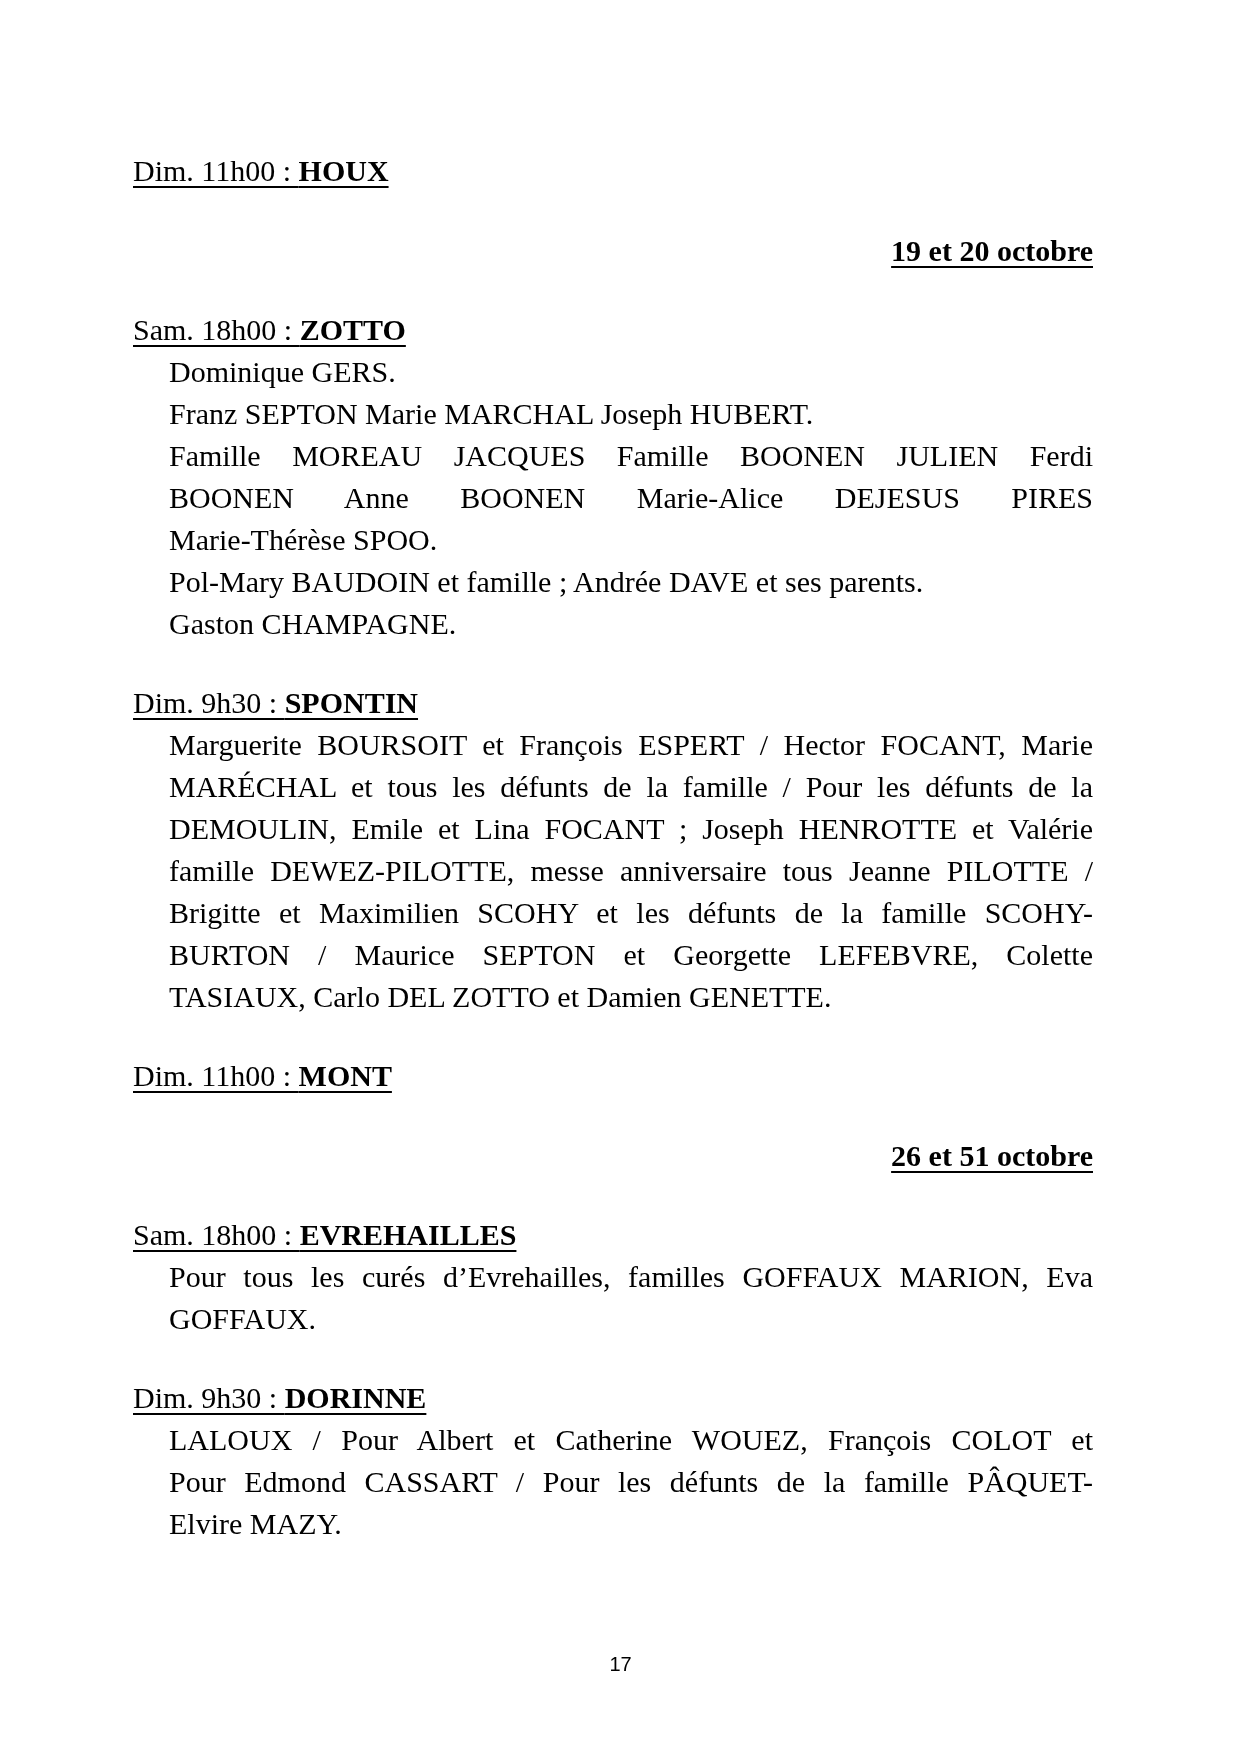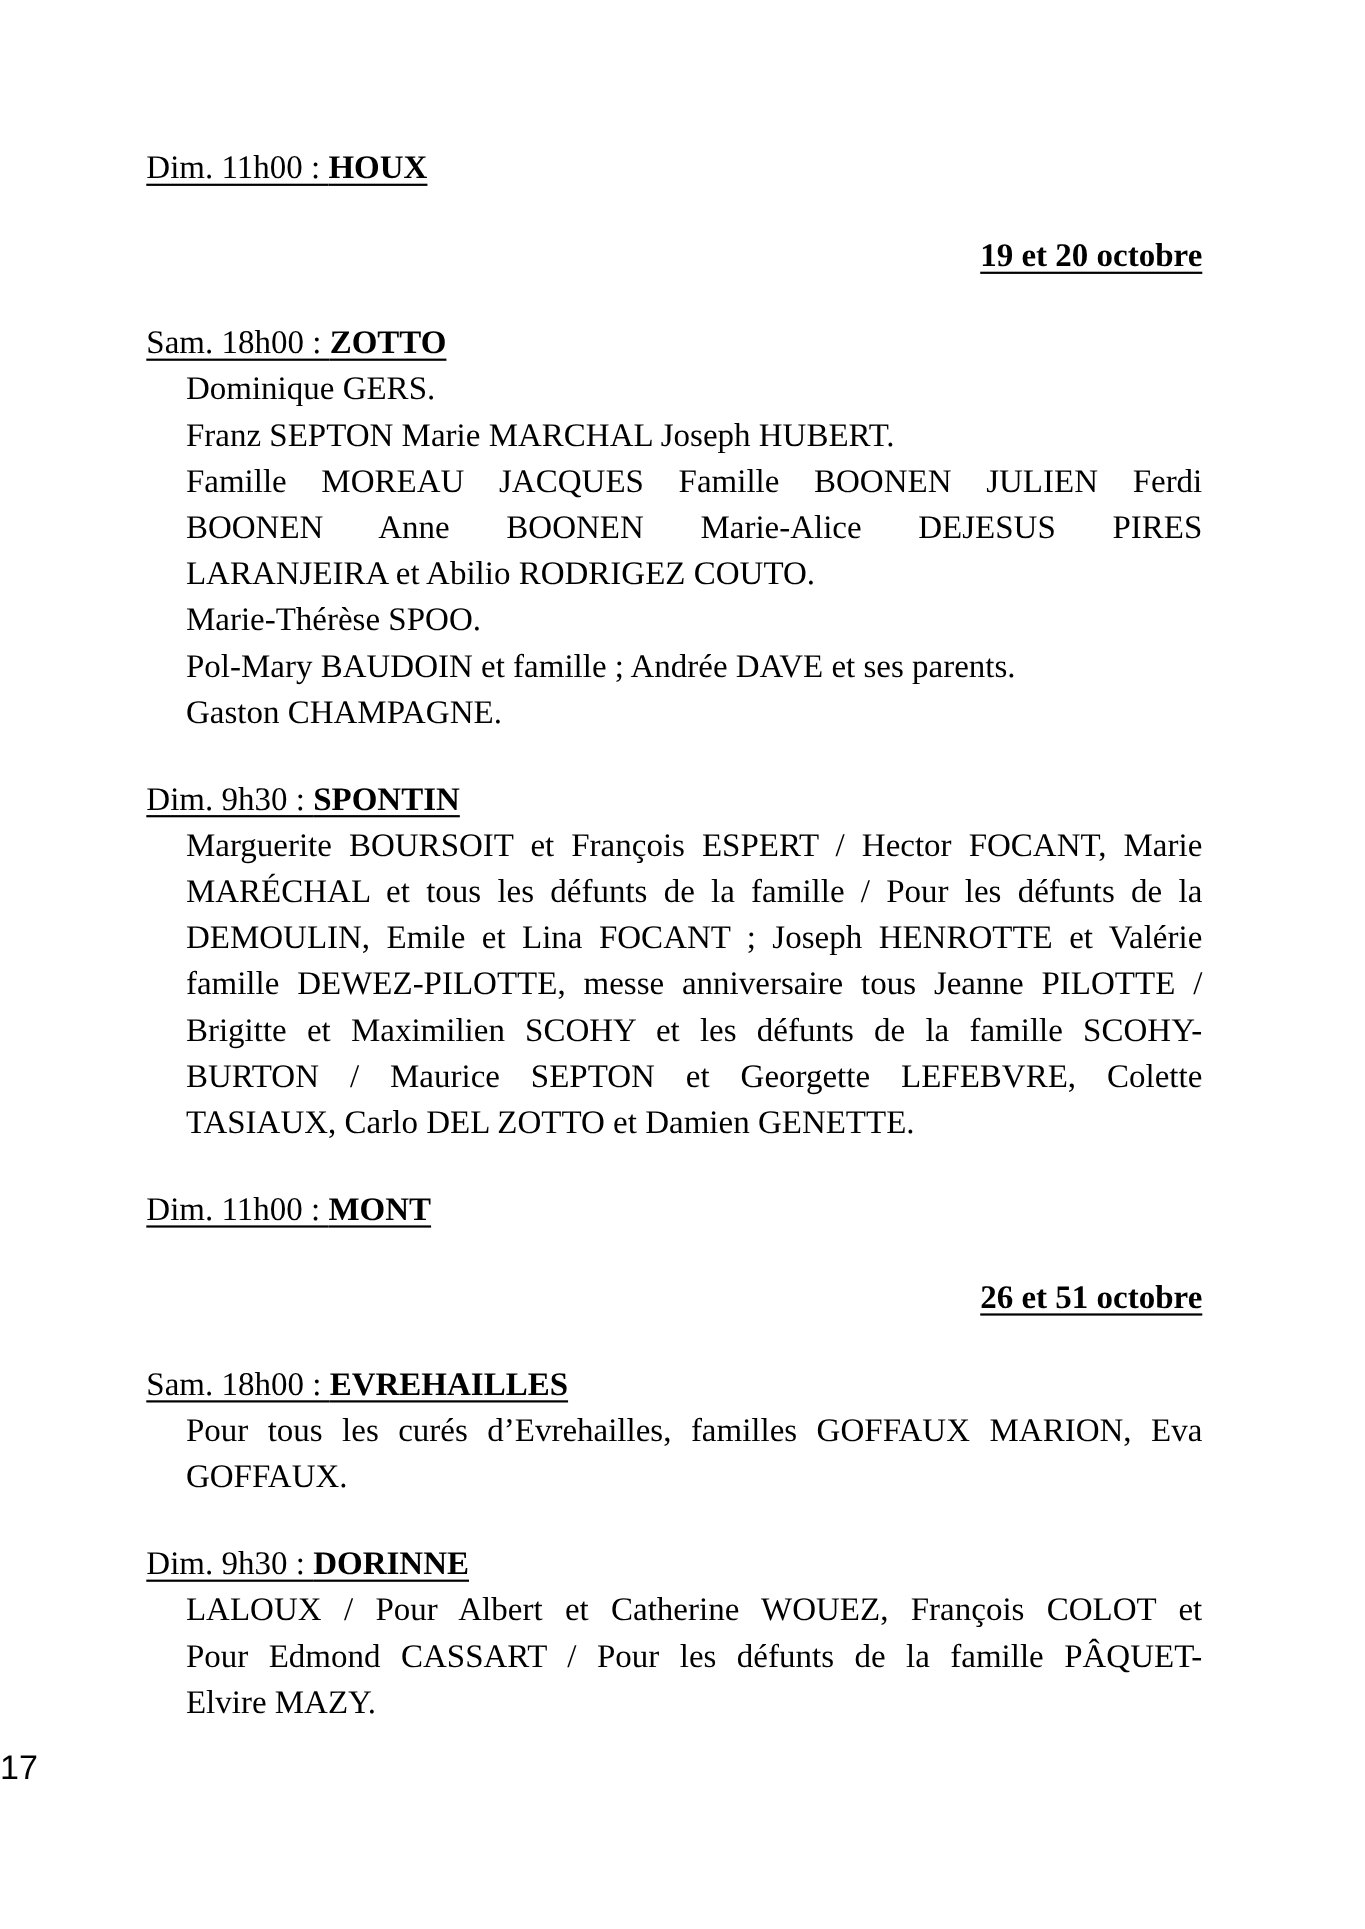--- a/index.html
+++ b/index.html
@@ -12,61 +12,61 @@
     background: #ffffff;
     color: #000000;
     font-family: "Liberation Serif", "DejaVu Serif", serif;
     font-size: 30px;
     line-height: 42px;
     overflow: hidden;
   }
   .content {
     position: absolute;
     left: 133px;
-    top: 132px;
+    top: 150px;
     width: 960px;
   }
   .block { margin: 0; }
   .block.mass-heading { margin-top: 37px; }
   .block.date-heading { margin-top: 38px; text-align: right; }
   .block:first-child { margin-top: 0; }
   .u {
     text-decoration: underline;
     text-decoration-thickness: 2px;
     text-underline-offset: 5px;
   }
   .date-heading .u { font-weight: bold; }
   .mass-heading .loc { font-weight: bold; }
   .bodyline { text-align: left; margin-left: 36px; }
   .bodyline.justify { text-align: justify; text-align-last: justify; }
   .footer {
     position: absolute;
     left: 0;
-    top: 1592px;
+    top: 1649px;
     width: 100%;
+    text-align: center;
     font-family: "Liberation Sans", "DejaVu Sans", sans-serif;
-    font-size: 31px;
+    font-size: 20px;
     line-height: 30px;
     color: #000000;
   }
 </style>
 </head>
 <body>
 
 <div class="page">
   <main class="content" id="doc">
       <div class="block mass-heading"><span class="u"><span class="time">Dim. 11h00 : </span><strong class="loc">HOUX</strong></span></div>
       <div class="block date-heading"><span class="u">19 et 20 octobre</span></div>
       <div class="block mass-heading"><span class="u"><span class="time">Sam. 18h00 : </span><strong class="loc">ZOTTO</strong></span></div>
       <div class="block paragraph">
         <div class="bodyline">Dominique GERS.</div>
         <div class="bodyline">Franz SEPTON Marie MARCHAL Joseph HUBERT.</div>
         <div class="bodyline justify">Famille MOREAU JACQUES Famille BOONEN JULIEN Ferdi</div>
         <div class="bodyline justify">BOONEN Anne BOONEN Marie-Alice DEJESUS PIRES</div>
-        <div class="bodyline">LARANJEIRA et Abilio RODRIGEZ COUTO.</div>
         <div class="bodyline">Marie-Thérèse SPOO.</div>
         <div class="bodyline">Pol-Mary BAUDOIN et famille ; Andrée DAVE et ses parents.</div>
         <div class="bodyline">Gaston CHAMPAGNE.</div>
       </div>
       <div class="block mass-heading"><span class="u"><span class="time">Dim. 9h30 : </span><strong class="loc">SPONTIN</strong></span></div>
       <div class="block paragraph">
         <div class="bodyline justify">Marguerite BOURSOIT et François ESPERT / Hector FOCANT, Marie</div>
         <div class="bodyline justify">MARÉCHAL et tous les défunts de la famille / Pour les défunts de la</div>
         <div class="bodyline justify">DEMOULIN, Emile et Lina FOCANT ; Joseph HENROTTE et Valérie</div>
         <div class="bodyline justify">famille DEWEZ-PILOTTE, messe anniversaire tous Jeanne PILOTTE /</div>

